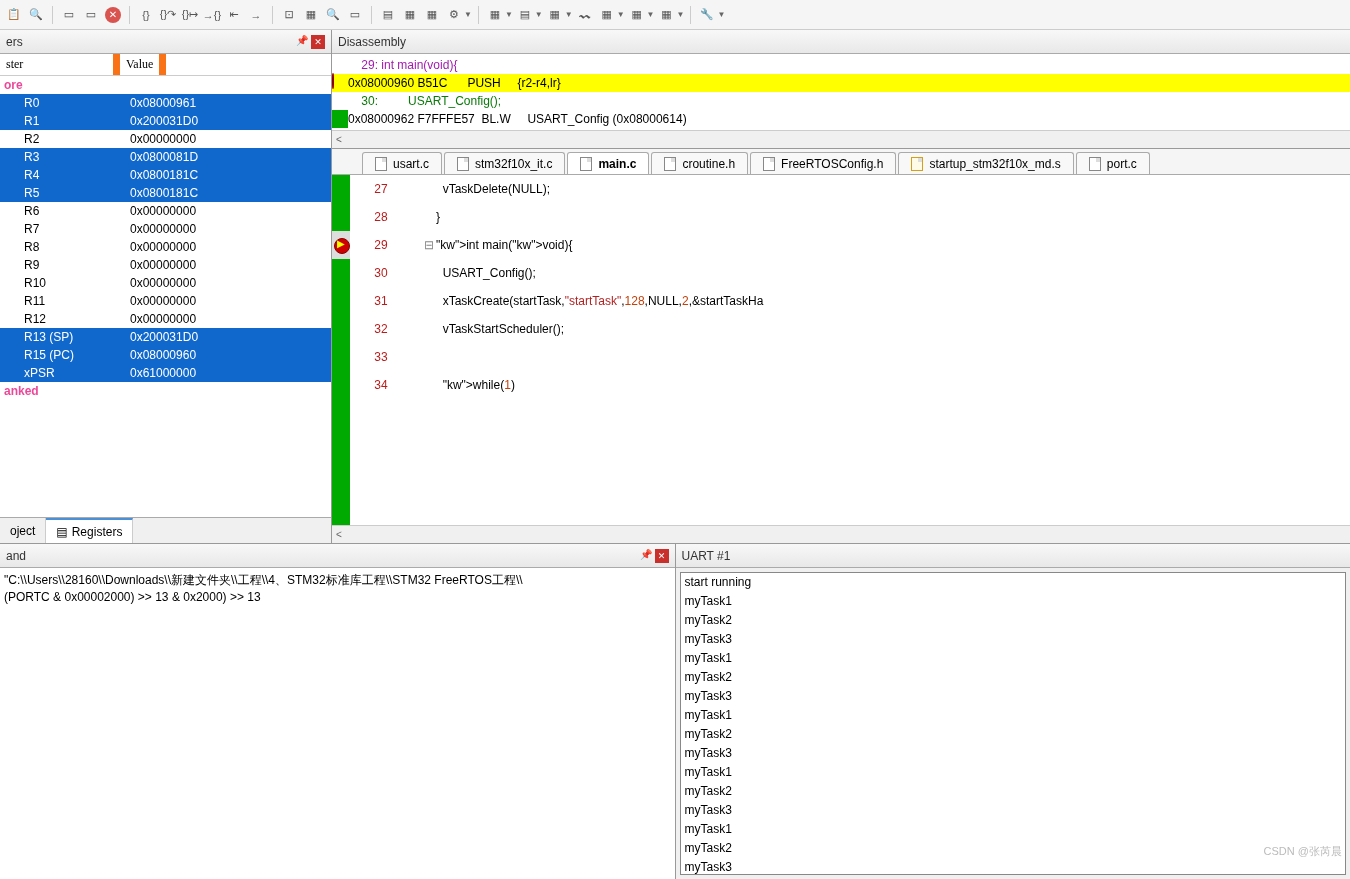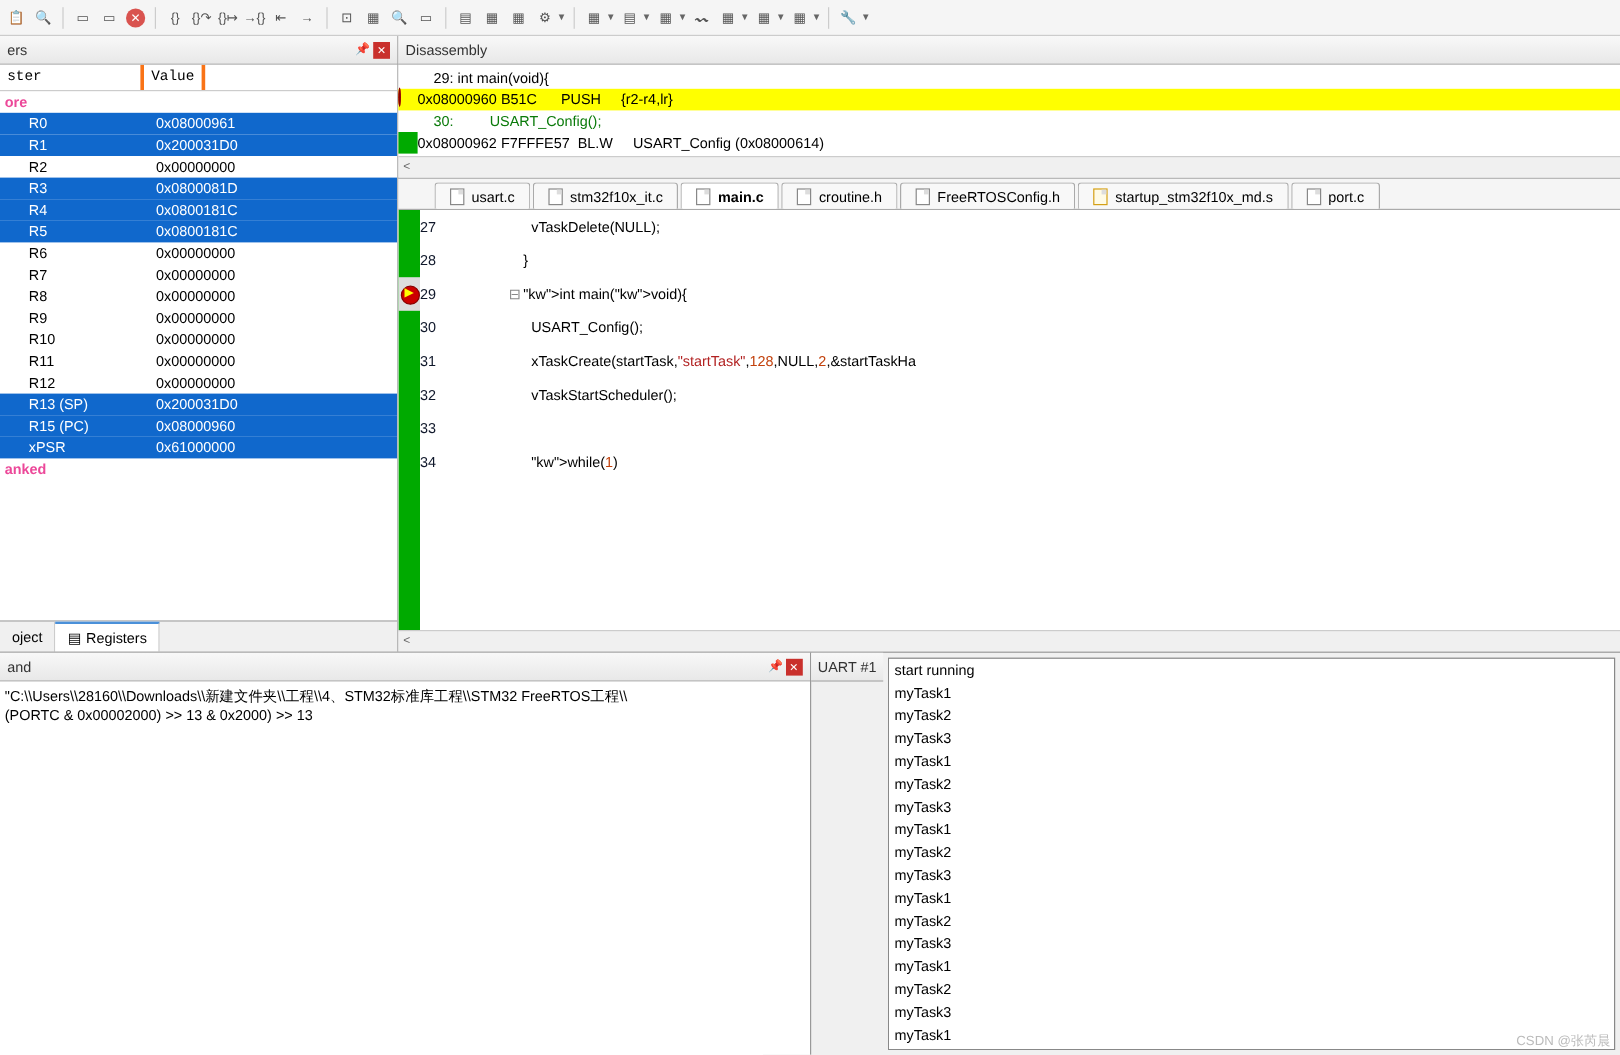--- a/index.html
+++ b/index.html
@@ -10,21 +10,21 @@
 .red-x{width:16px;height:16px;background:#d9534f;border-radius:50%;color:#fff;font-size:10px;display:flex;align-items:center;justify-content:center}
 .drop{font-size:8px;color:#666;margin-left:-2px}
 .main-area{flex:1;display:flex;min-height:0}
 .left-col{width:332px;display:flex;flex-direction:column;border-right:1px solid #999}
 .panel-hdr{height:24px;background:linear-gradient(#f8f8f8,#e8e8e8);border-bottom:1px solid #aaa;display:flex;align-items:center;padding:0 6px;font-size:11px;color:#333;justify-content:space-between}
 .hdr-ctrls{display:flex;gap:2px}
 .pin{font-size:10px;color:#555}
 .close-x{width:14px;height:14px;background:#c9302c;color:#fff;font-size:9px;display:flex;align-items:center;justify-content:center}
 .reg-panel{flex:1;display:flex;flex-direction:column;background:#fff;overflow:hidden}
 .reg-head{display:flex;height:22px;border-bottom:1px solid #ccc;background:#fff}
-.reg-head>div{padding:3px 6px;border-right:3px solid #f97316;font-family:Liberation Mono, monospace}
+.reg-head>div{padding:3px 6px;border-right:7px solid #f97316;font-family:Liberation Serif, serif}
 .reg-head>div:first-child{width:120px}
 .reg-body{flex:1;overflow-y:auto;font-family:"Courier New",monospace;font-size:13px}
 .reg-grp{padding:2px 4px;font-weight:bold;color:#ec4899}
 .reg-row{display:flex;height:18px;align-items:center}
 .reg-row.sel{background:#1068cc;color:#fff}
 .reg-row>div:first-child{width:120px;padding-left:24px}
 .reg-row>div:last-child{padding-left:10px}
 .left-tabs{height:26px;display:flex;border-top:1px solid #aaa;background:#f0f0f0}
 .ltab{padding:4px 10px;border-right:1px solid #ccc;display:flex;align-items:center;gap:4px;font-size:11px}
 .ltab.act{background:#fff;border-top:2px solid #4a90d9}
@@ -40,35 +40,35 @@
 .editor{flex:1;display:flex;flex-direction:column;min-height:0}
 .file-tabs{height:26px;display:flex;background:#f5f5f5;border-bottom:1px solid #aaa;padding-left:30px}
 .ftab{padding:4px 12px;border:1px solid #aaa;border-bottom:none;margin-top:3px;margin-right:2px;background:#f8f8f8;display:flex;align-items:center;gap:6px;font-size:11px;border-radius:3px 3px 0 0}
 .ftab.act{background:#fff;font-weight:bold}
 .ficon{width:12px;height:14px;background:#fff;border:1px solid #888;position:relative}
 .ficon::after{content:"";position:absolute;top:0;right:0;width:4px;height:4px;background:#ddd}
 .ficon.key{border-color:#d4a017;background:#fffbe6}
 .code-area{flex:1;display:flex;background:#fff;font-family:"Courier New",monospace;font-size:20px;overflow:hidden}
 .marker-col{width:18px;background:#0a0}
 .marker-col .mrow{height:28px;display:flex;align-items:center;justify-content:center}
-.lnums{width:72px;text-align:left;color:#0f172a;padding-right:10px}
+.lnums{width:72px;text-align:center;color:#b91c1c;padding-right:10px}
 .lnums div{height:28px;line-height:28px}
 .fold-col{width:14px;color:#888}
 .fold-col div{height:28px;line-height:28px;text-align:center;font-size:12px}
 .code-lines{flex:1}
 .code-lines .cl{height:28px;line-height:28px;white-space:pre}
 .str{color:#b22222}
 .num{color:#c2410c}
 .bottom-area{height:336px;display:flex;border-top:1px solid #999}
 .cmd-panel{flex:1;display:flex;flex-direction:column;border-right:1px solid #999;max-width:909px}
 .cmd-body{flex:1;background:#fff;font-family:"Courier New",monospace;font-size:14px;padding:4px;overflow:auto;white-space:pre-wrap}
-.uart-panel{flex:1;display:flex;flex-direction:row}
+.uart-panel{flex:1;display:flex;flex-direction:column}
 .uart-body{flex:1;background:#fff;border:1px solid #888;margin:4px;font-family:"Courier New",monospace;font-size:14px;padding:2px 4px;overflow-y:auto}
 .uart-body div{height:19px}
-.watermark{position:fixed;bottom:4px;right:8px;font-size:11px;color:#bbb}
+.watermark{position:fixed;bottom:20px;right:8px;font-size:11px;color:#bbb}
 .bp-arrow{position:relative;width:14px;height:14px}
 .bp-arrow::before{content:"";position:absolute;width:14px;height:14px;background:#cc0000;border-radius:50%;border:1px solid #800}
 .bp-arrow::after{content:"▶";position:absolute;color:#ff0;font-size:10px;left:3px;top:0}
 .grey-gut{background:#ddd!important}
 </style>
 </head>
 <body>
 
 <div class="toolbar">
   <span class="tbtn">📋</span>
@@ -212,21 +212,21 @@
         </div>
     </div>
   </div>
 
   <div class="right-col">
     <div class="disasm">
       <div class="panel-hdr">
         <span>Disassembly</span>
       </div>
       <div class="disasm-body">
-        <div class="dline"><span class="gut"></span><span style="color:#000000">    29: int main(void){</span></div>
+        <div class="dline"><span class="gut"></span><span style="color:#a21caf">    29: int main(void){</span></div>
         <div class="dline hl"><span class="gut"><span class="bp"></span></span><span>0x08000960 B51C      PUSH     {r2-r4,lr}</span></div>
         <div class="dline"><span class="gut"></span><span style="color:#0a7a0a">    30:         USART_Config();</span></div>
         <div class="dline"><span class="gut gn"></span><span>0x08000962 F7FFFE57  BL.W     USART_Config (0x08000614)</span></div>
       </div>
       <div class="hscroll">&lt;</div>
     </div>
 
     <div class="editor">
       <div class="file-tabs" id="file-tabs">
           <div class="ftab">

